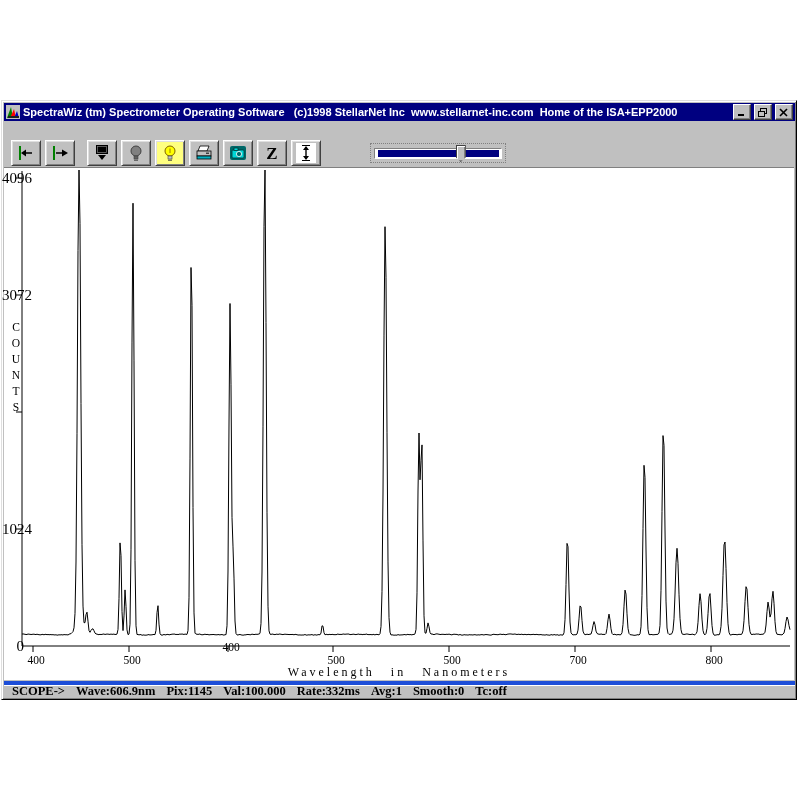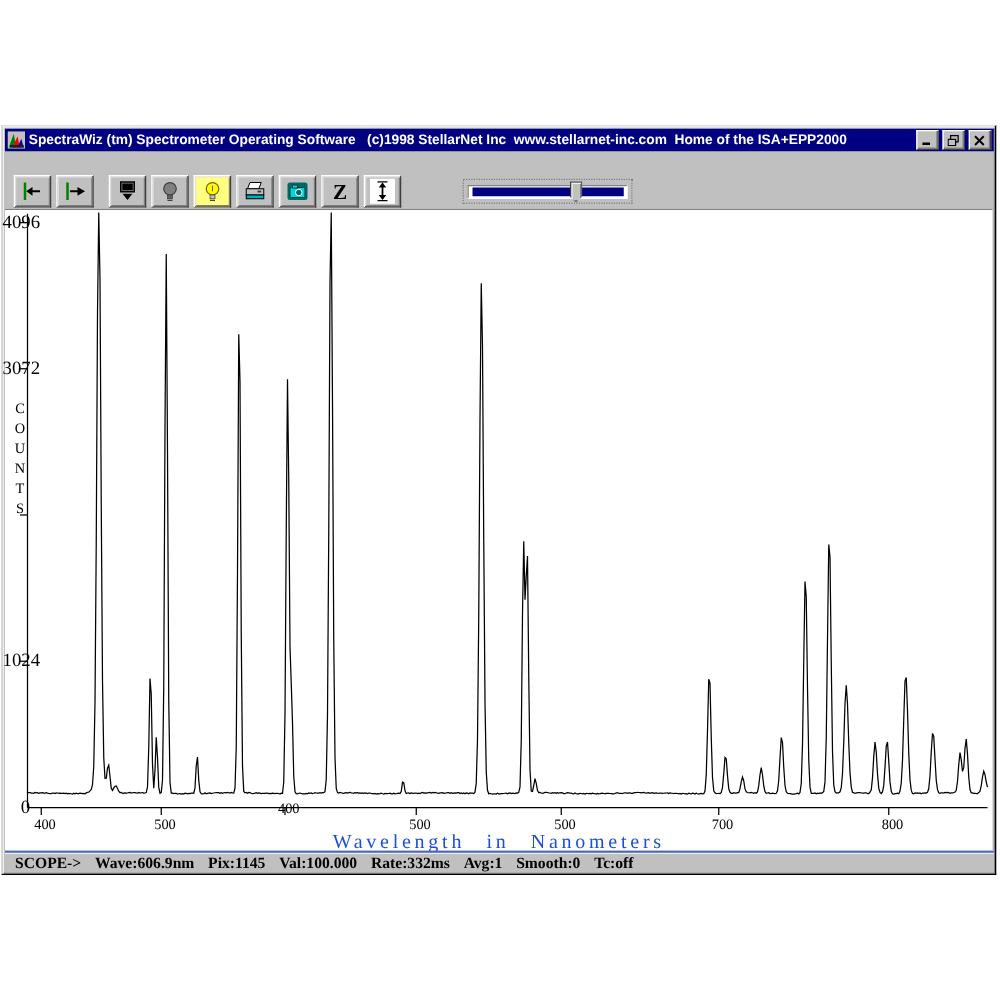--- a/index.html
+++ b/index.html
@@ -34,24 +34,24 @@
                 border:1px solid #404040;box-shadow:inset 1px 1px 0 #fff, inset -1px -1px 0 #808080;
                 clip-path:polygon(0 0,100% 0,100% 72%,50% 100%,0 72%);box-sizing:border-box;}
   
   .plot{position:absolute;left:4px;top:167px;width:790px;height:513px;background:#fff;border-top:1px solid #808080;box-sizing:border-box;}
   .plot svg{position:absolute;left:0;top:0;}
   .ylab{position:absolute;left:-2px;width:22px;text-align:right;font-family:"Liberation Serif",serif;font-size:15px;color:#000;line-height:12px;}
   .xlab{position:absolute;width:34px;margin-left:-17px;text-align:center;font-family:"Liberation Serif",serif;font-size:11.5px;color:#000;}
   .counts-label{position:absolute;left:6px;top:153px;writing-mode:vertical-rl;text-orientation:upright;
                 letter-spacing:4px;font-family:"Liberation Serif",serif;font-size:11.5px;color:#000;}
   .wavelength-label{position:absolute;left:0;top:497px;width:100%;text-align:center;
-                    font-family:"Liberation Serif",serif;font-size:16px;letter-spacing:3px;word-spacing:10px;color:#1d4ed8;}
+                    font-family:"Liberation Serif",serif;font-size:12px;letter-spacing:3px;word-spacing:10px;color:#000000;}
   
   .statusbar{position:absolute;left:4px;top:681px;width:791px;height:17px;background:#c0c0c0;
-             border-top:1px solid #1d4ed8;box-shadow:inset 0 1px 0 #fff;display:flex;align-items:center;
+             border-top:4px solid #1d4ed8;box-shadow:inset 0 1px 0 #fff;display:flex;align-items:center;
              gap:11px;padding-left:8px;box-sizing:border-box;
              font-family:"Liberation Serif",serif;font-weight:bold;font-size:12.5px;color:#000;white-space:pre;}
 </style>
 </head>
 <body>
 
 <div class="page">
   <div class="window"></div>
 
   <div class="titlebar">

